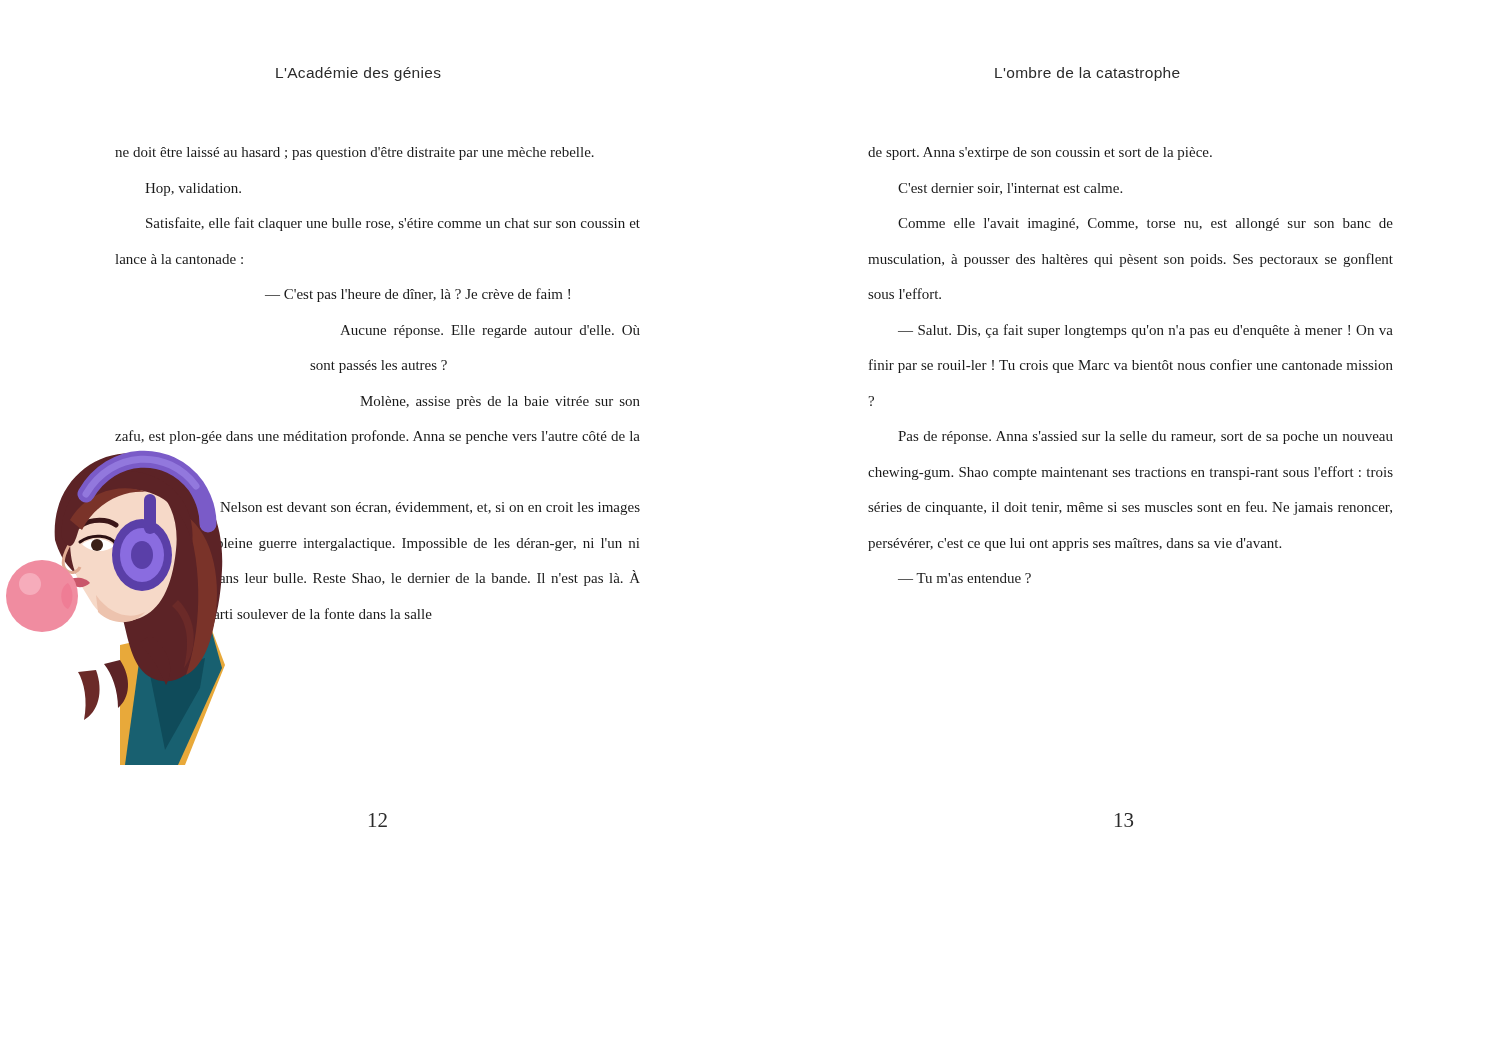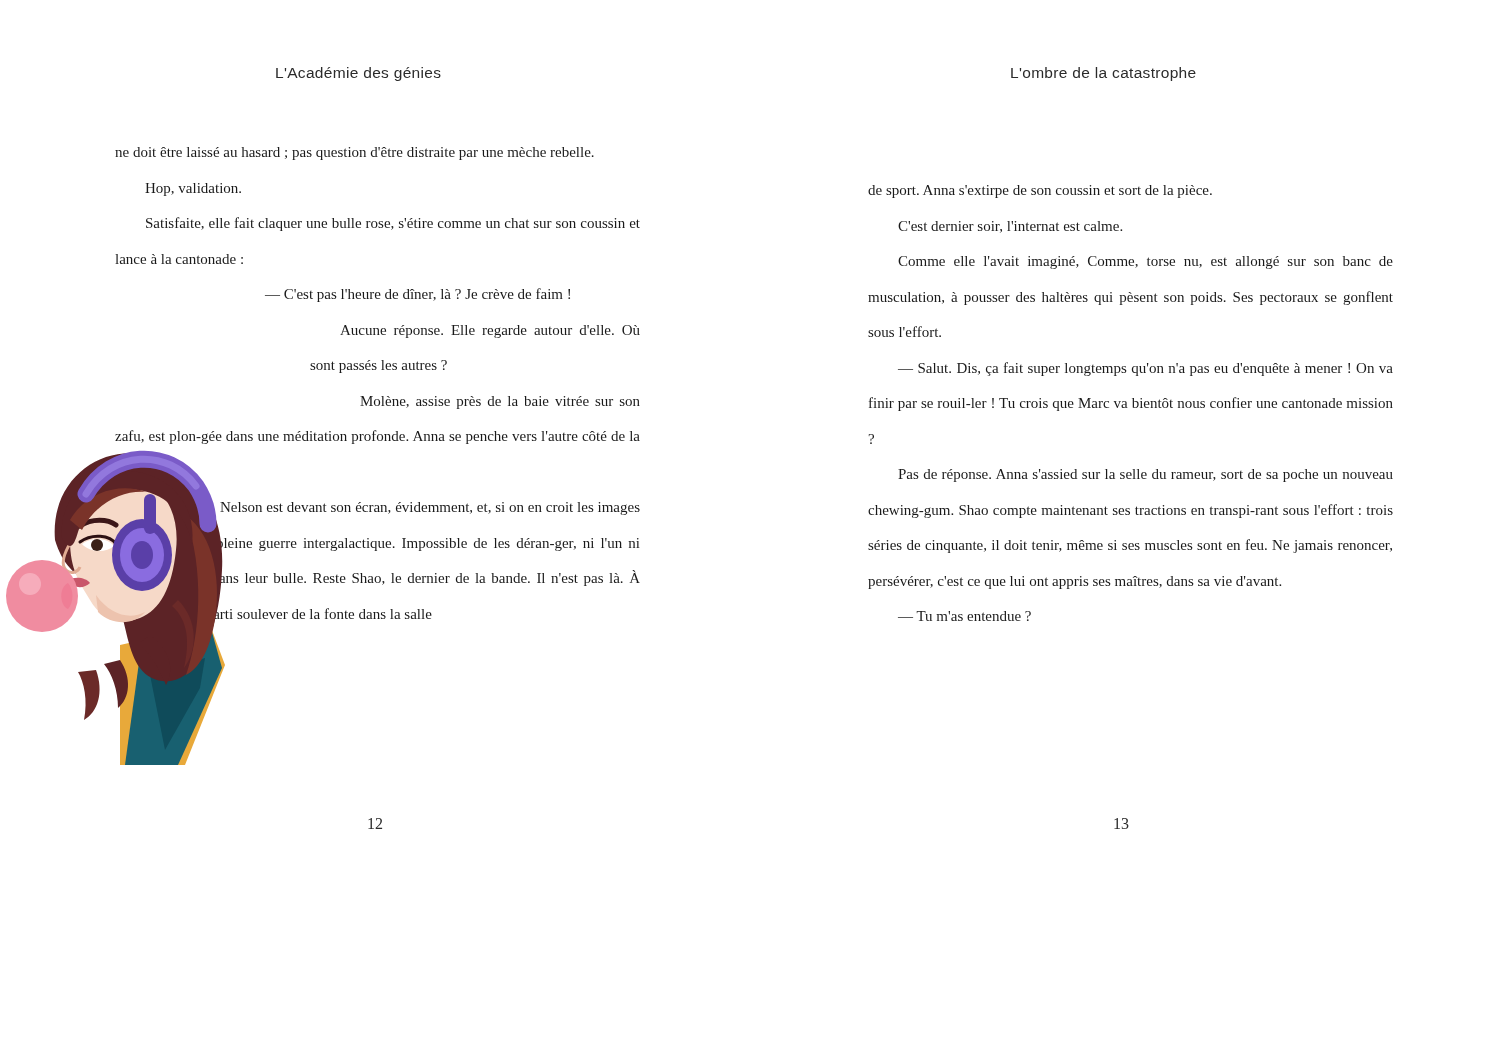--- a/index.html
+++ b/index.html
@@ -32,45 +32,45 @@
   .running-head {
     position: absolute;
     top: 64px;
     font-size: 15.5px;
     letter-spacing: 0.02em;
     color: #2b2b2b;
     font-family: "Liberation Sans", sans-serif;
     font-weight: 400;
   }
   .page-left .running-head { left: 275px; }
-  .page-right .running-head { left: 260px; }
+  .page-right .running-head { left: 244px; }
 
   .folio {
     position: absolute;
     bottom: 36px;
-    font-size: 16px;
+    font-size: 21px;
     color: #2b2b2b;
     font-family: "Liberation Serif", serif;
   }
   .page-left .folio { left: 367px; }
   .page-right .folio { left: 1113px - 750px; }
   .page-right .folio { left: 363px; }
 
   .textblock {
     position: absolute;
     top: 135px;
     width: 525px;
     font-size: 15px;
     line-height: 35.5px;
     text-align: justify;
     text-justify: inter-word;
     hyphens: manual;
   }
   .page-left .textblock { left: 115px; }
-  .page-right .textblock { left: 118px; margin-top: 38px; }
+  .page-right .textblock { left: 118px; }
 
   .textblock p {
     margin: 0;
   }
   .textblock p.indent {
     text-indent: 2.0em;
   }
   .textblock p.noindent {
     text-indent: 0;
   }

